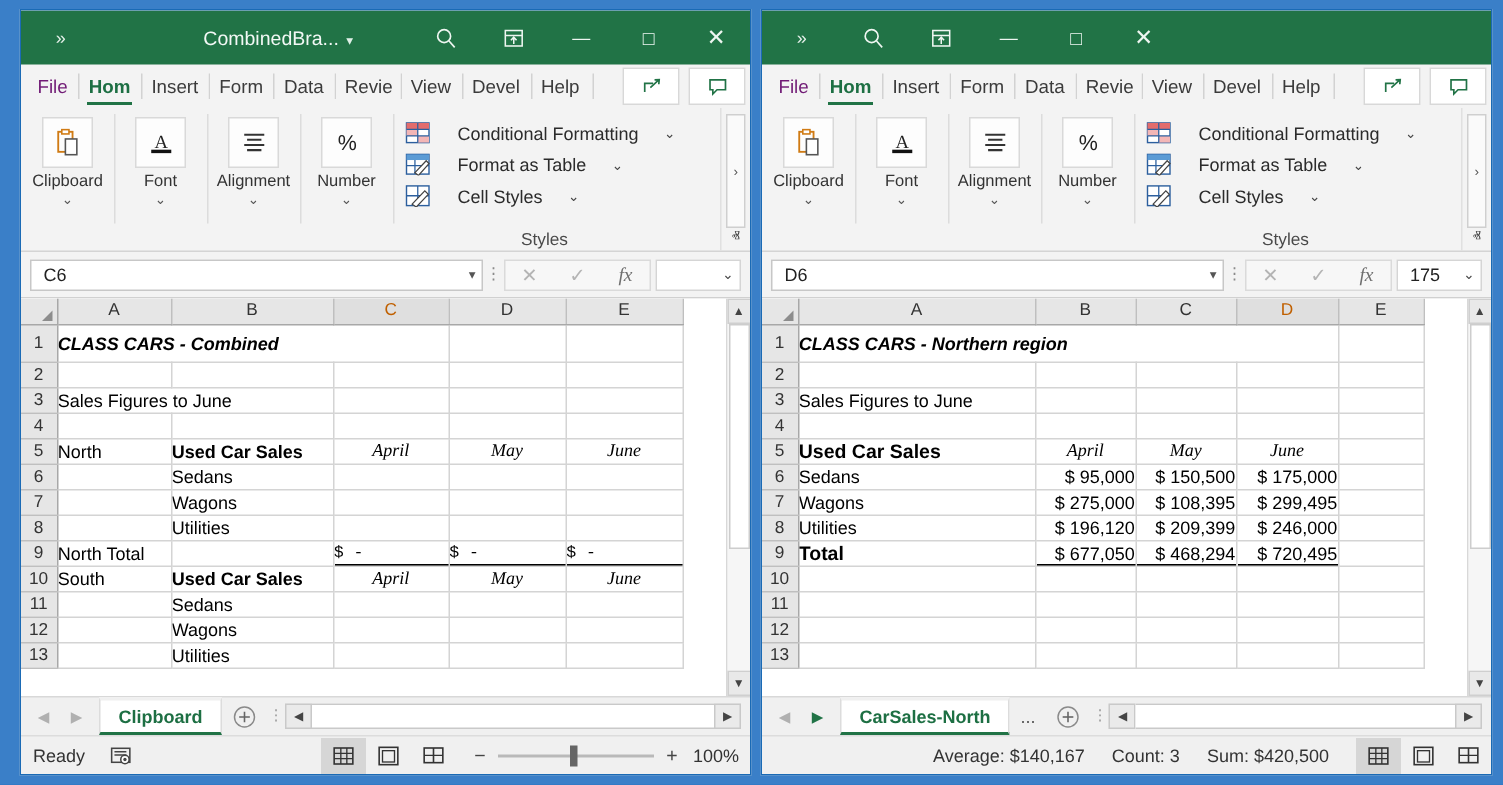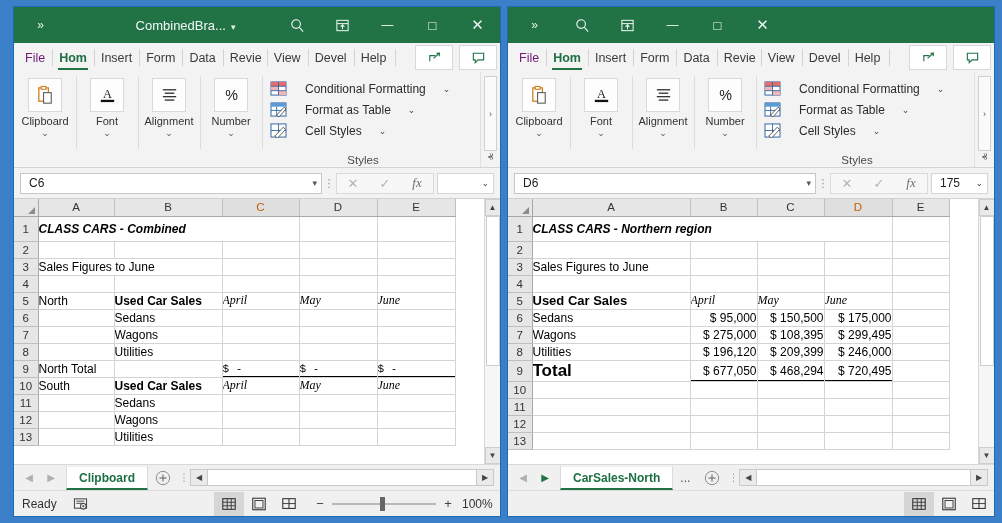--- a/index.html
+++ b/index.html
@@ -279,21 +279,21 @@
     vertical-align: middle;
   }
   .c-title {
     color: #1a12e0;
     font-weight: bold;
     font-style: italic;
     font-size: 19px;
     letter-spacing: 0px;
   }
   .c-bold { font-weight: bold; }
-  .c-month { font-style: italic; font-family: "Liberation Serif", serif; font-size: 12px; }
+  .c-month { font-style: italic; font-family: "Liberation Serif", serif; font-size: 12px; text-align: center; }
   .c-right { text-align: right; }
   .topline { border-top: 1px solid #000; }
   .dblbottom { box-shadow: inset 0 -3px 0 -2px #000, inset 0 -1px 0 0 #fff; border-bottom: 1px solid #000; }
 
   
   .vscroll {
     width: 16px;
     background: #f0f0f0;
     border-left: 1px solid #d8d8d8;
     display: flex; flex-direction: column;
@@ -1002,21 +1002,21 @@
           <tr>
             <td class="rowhdr">8</td>
             <td class="cell">Utilities</td>
             <td class="cell c-right">$ 196,120</td>
             <td class="cell c-right">$ 209,399</td>
             <td class="cell c-right">$ 246,000</td>
             <td class="cell"></td>
           </tr>
           <tr>
             <td class="rowhdr">9</td>
-            <td class="cell c-bold" style="font-size:17px;">Total</td>
+            <td class="cell c-bold" style="font-size:13px;">Total</td>
             <td class="cell c-right topline dblbottom">$ 677,050</td>
             <td class="cell c-right topline dblbottom">$ 468,294</td>
             <td class="cell c-right topline dblbottom">$ 720,495</td>
             <td class="cell"></td>
           </tr>
           <tr>
             <td class="rowhdr">10</td>
             <td class="cell"></td>
             <td class="cell"></td>
             <td class="cell"></td>
@@ -1076,20 +1076,25 @@
       <div class="tab-dots">⋮</div>
       <div class="hscroll">
         <div class="hs-btn">◀</div>
         <div class="hs-track"></div>
         <div class="hs-btn">▶</div>
       </div>
     </div>
 
     <div class="statusbar">
       <div class="sb-spacer"></div>
+      <div class="sb-stats">
+        <div>Average:  $140,167</div>
+        <div>Count: 3</div>
+        <div>Sum:  $420,500</div>
+      </div>
       <div class="view-btns" style="margin-left:18px;">
         <div class="vbtn active">
           <svg width="16" height="16" viewBox="0 0 18 18">
               <rect x="2" y="3" width="14" height="12" fill="none" stroke="#333" stroke-width="1.2"></rect>
               <line x1="2" y1="7" x2="16" y2="7" stroke="#333" stroke-width="1"></line>
               <line x1="2" y1="11" x2="16" y2="11" stroke="#333" stroke-width="1"></line>
               <line x1="7" y1="3" x2="7" y2="15" stroke="#333" stroke-width="1"></line>
               <line x1="11.5" y1="3" x2="11.5" y2="15" stroke="#333" stroke-width="1"></line>
             </svg>
         </div>

